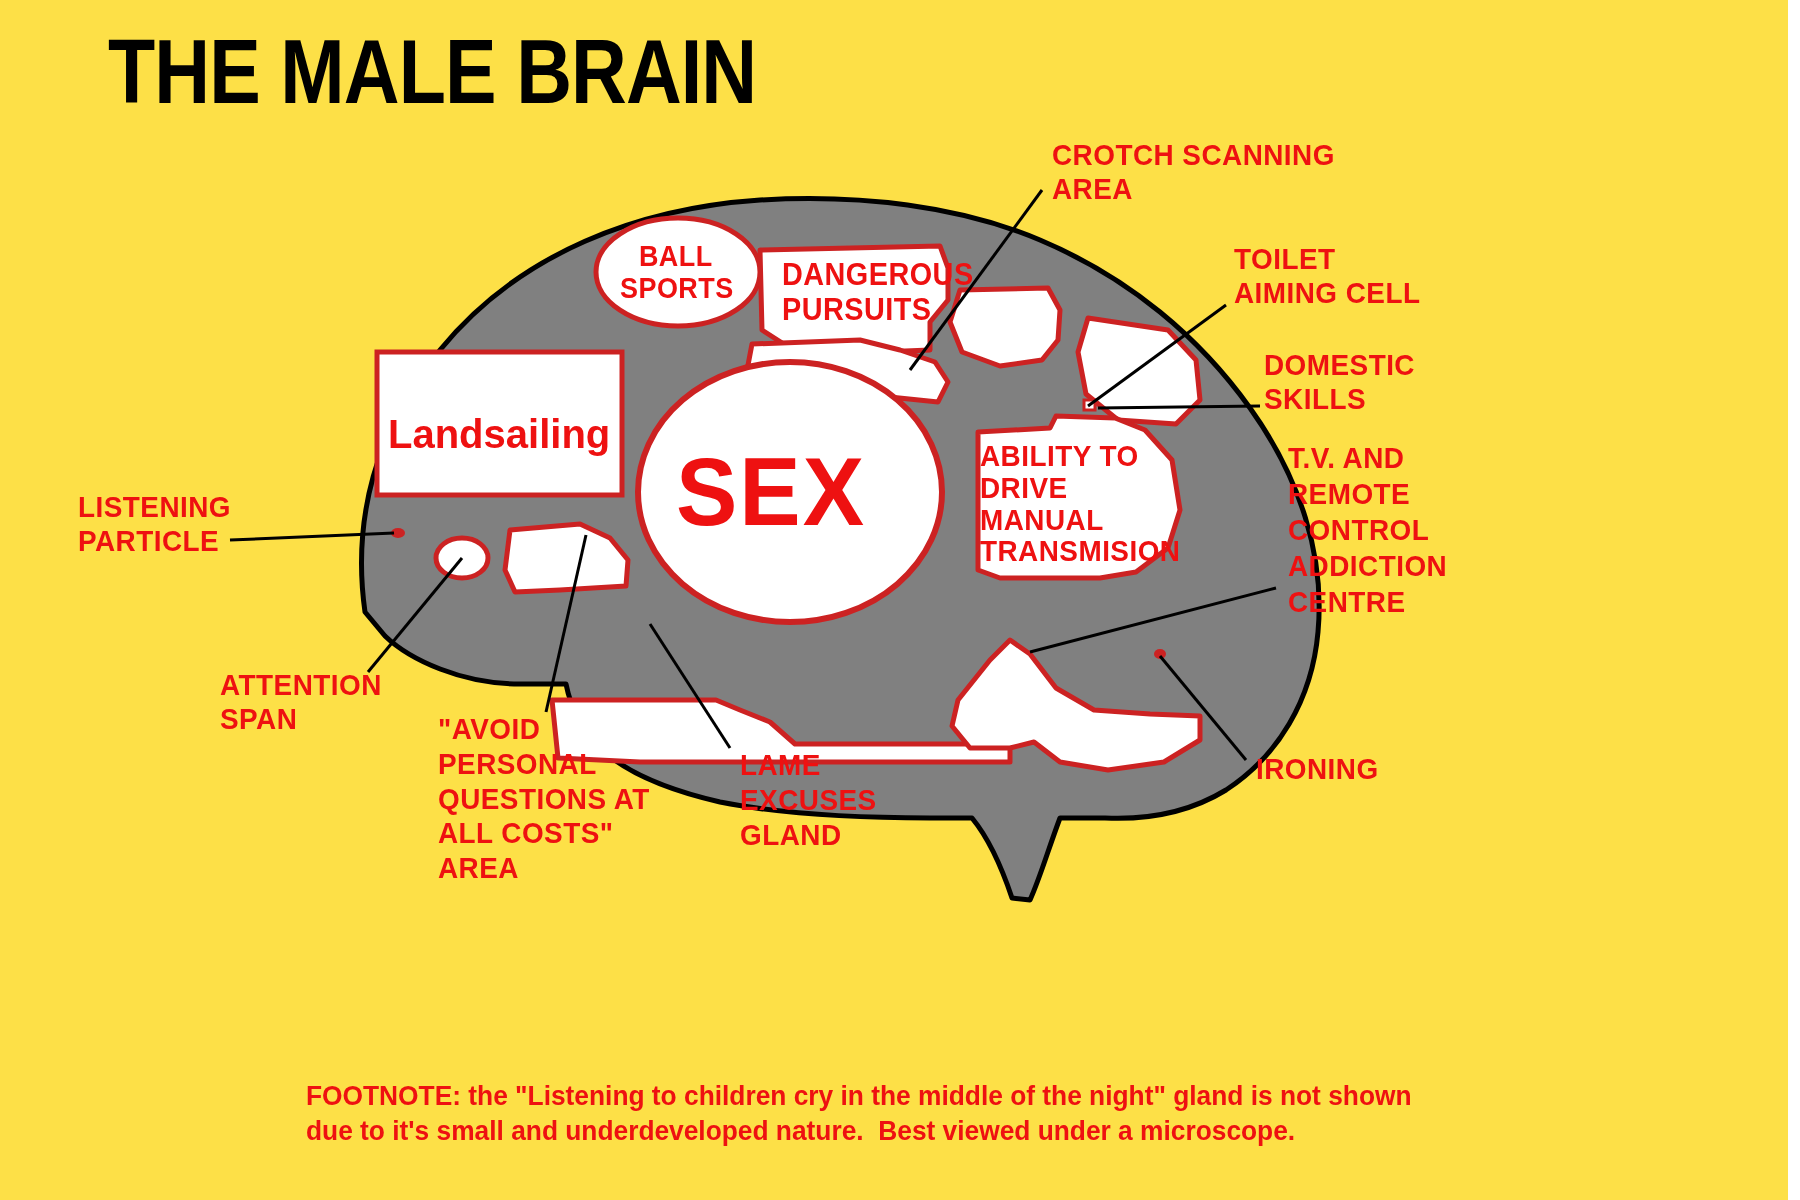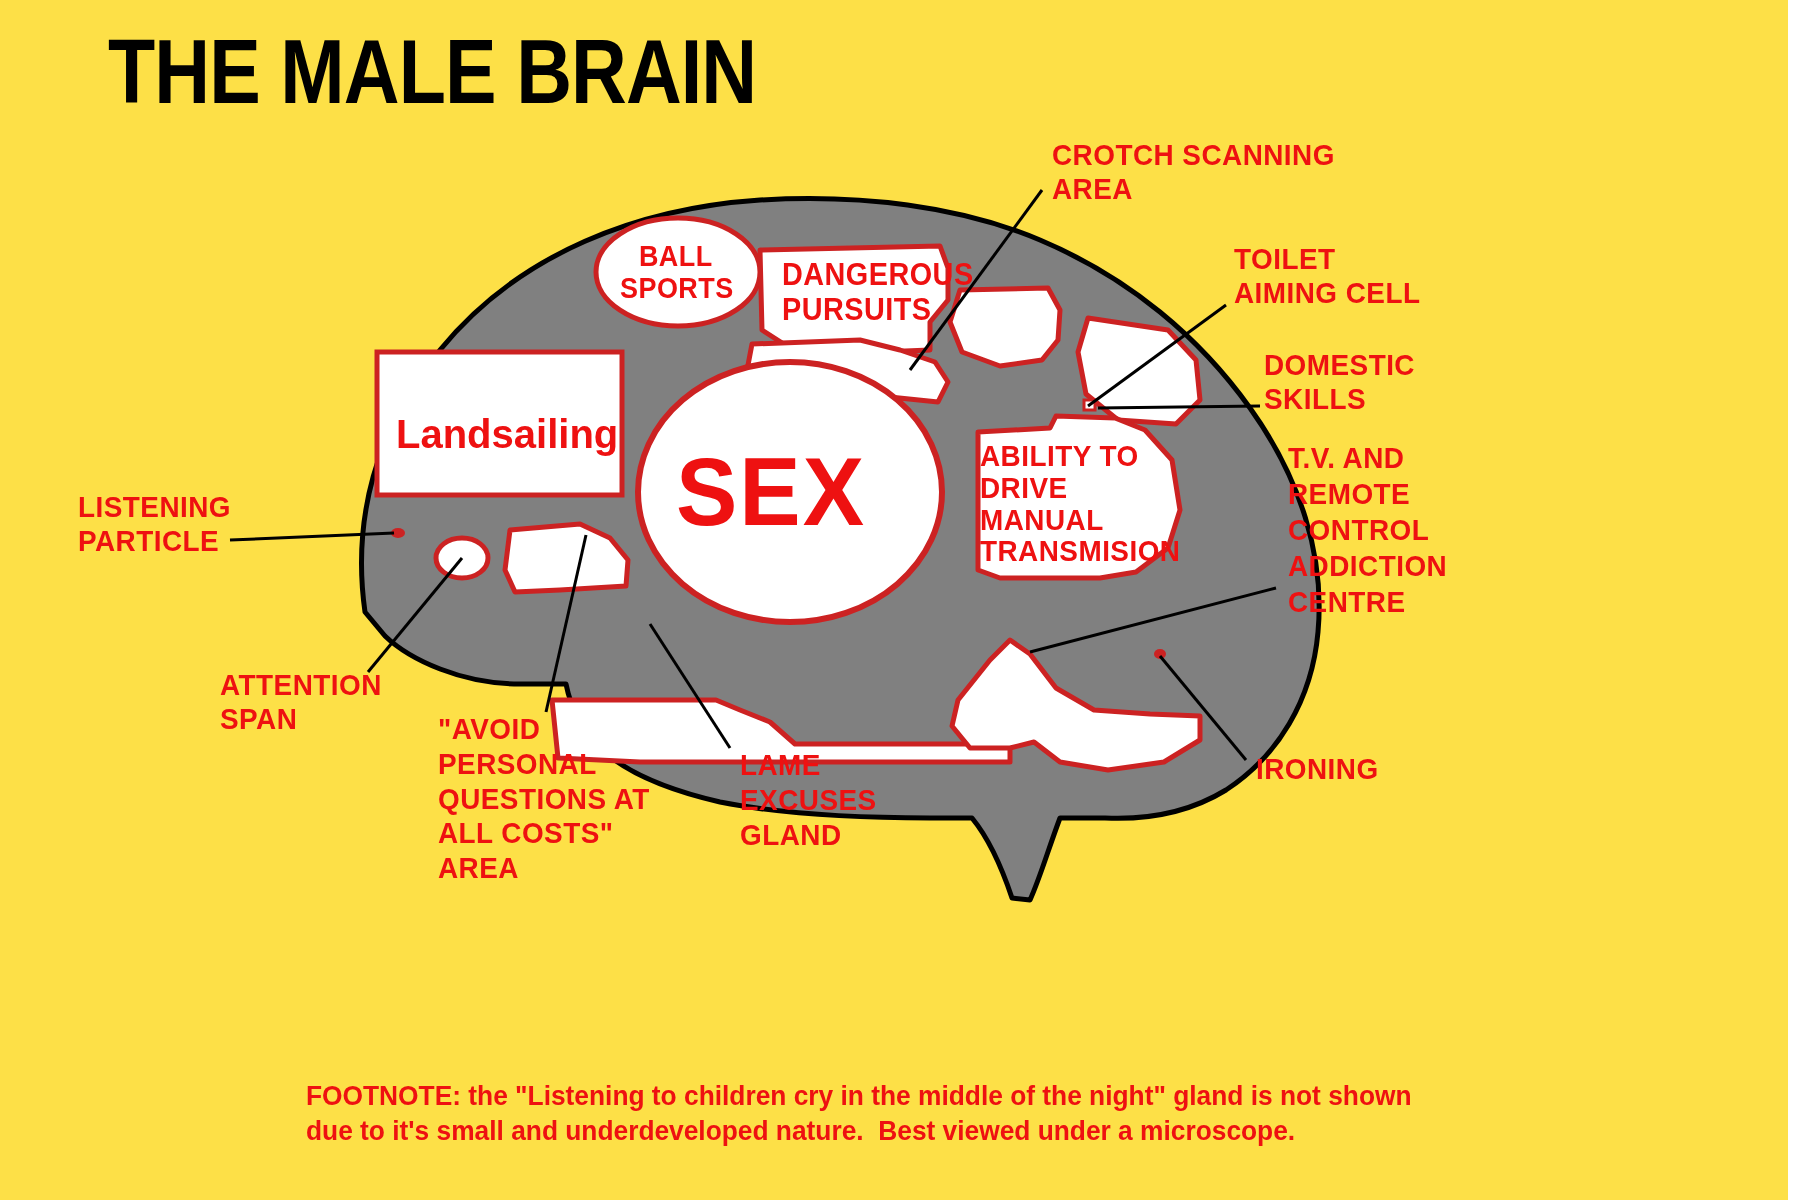--- a/index.html
+++ b/index.html
@@ -172,21 +172,21 @@
       <line x1="730" y1="748" x2="650" y2="624"></line>
     </g>
   </svg>
 
   <div class="lbl center" style="left:620px; top:240px; width:120px; font-size:29px;">BALL
 SPORTS</div>
 
   <div class="lbl" style="left:782px; top:258px; font-size:31px;">DANGEROUS
 PURSUITS</div>
 
-  <div id="landsailing" style="left:396px; top:412px;">Landsailing</div>
+  <div id="landsailing" style="left:388px; top:412px;">Landsailing</div>
 
   <div id="sexword" style="left:676px; top:437px;">SEX</div>
 
   <div class="lbl" style="left:980px; top:440px; font-size:30px; line-height:1.06;">ABILITY TO
 DRIVE
 MANUAL
 TRANSMISION</div>
 
   <div class="lbl" style="left:1052px; top:138px;">CROTCH SCANNING
 AREA</div>

